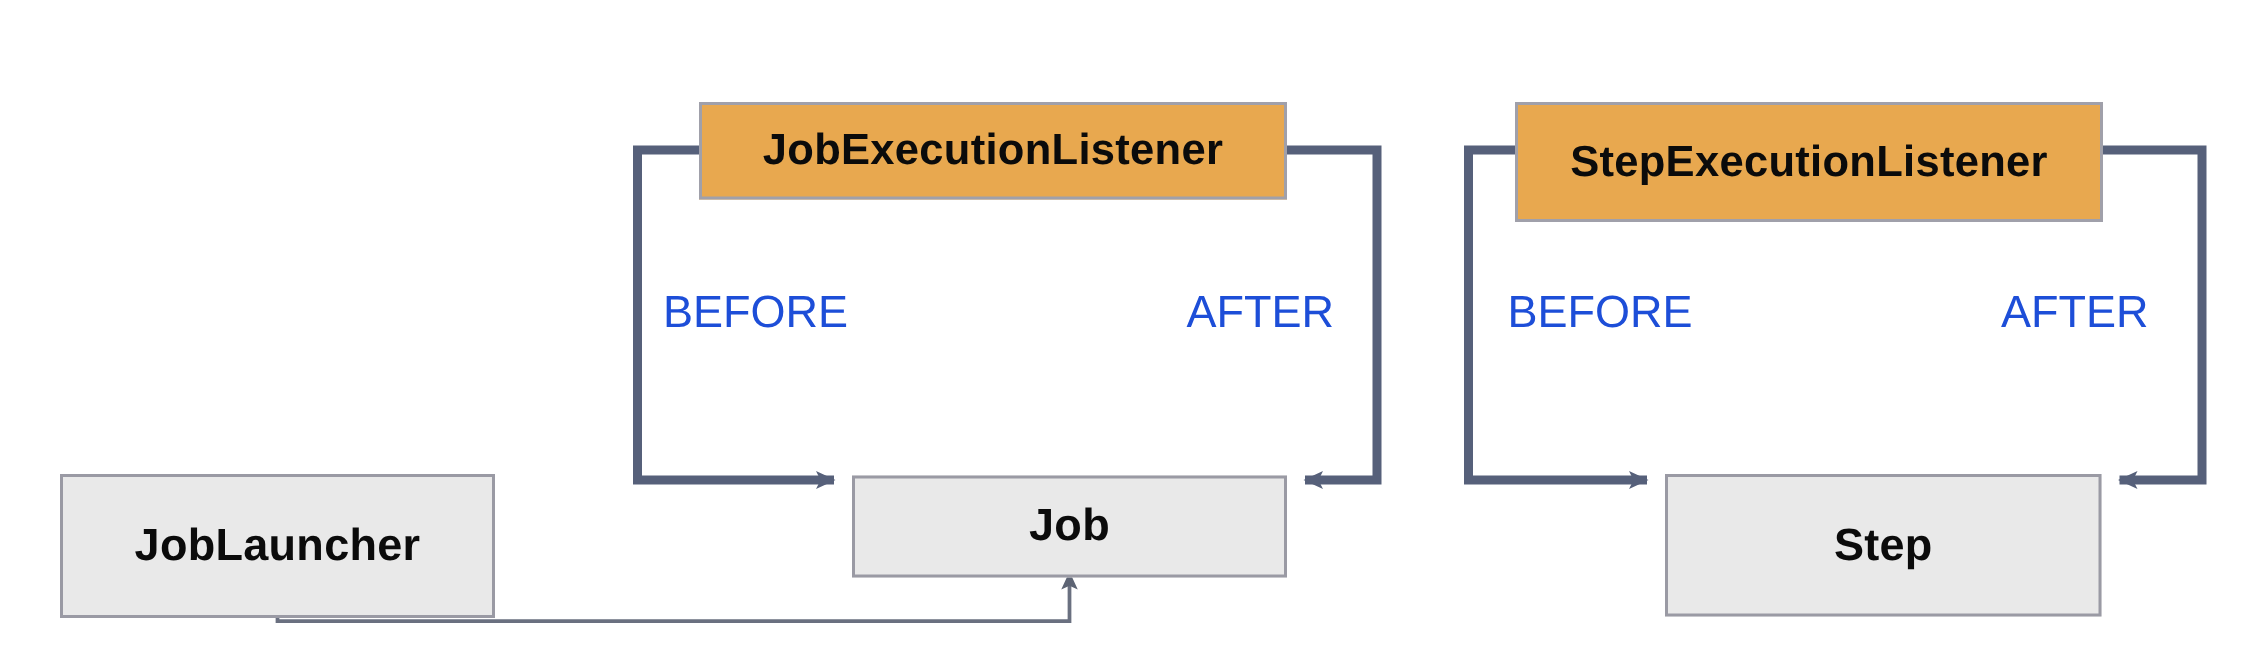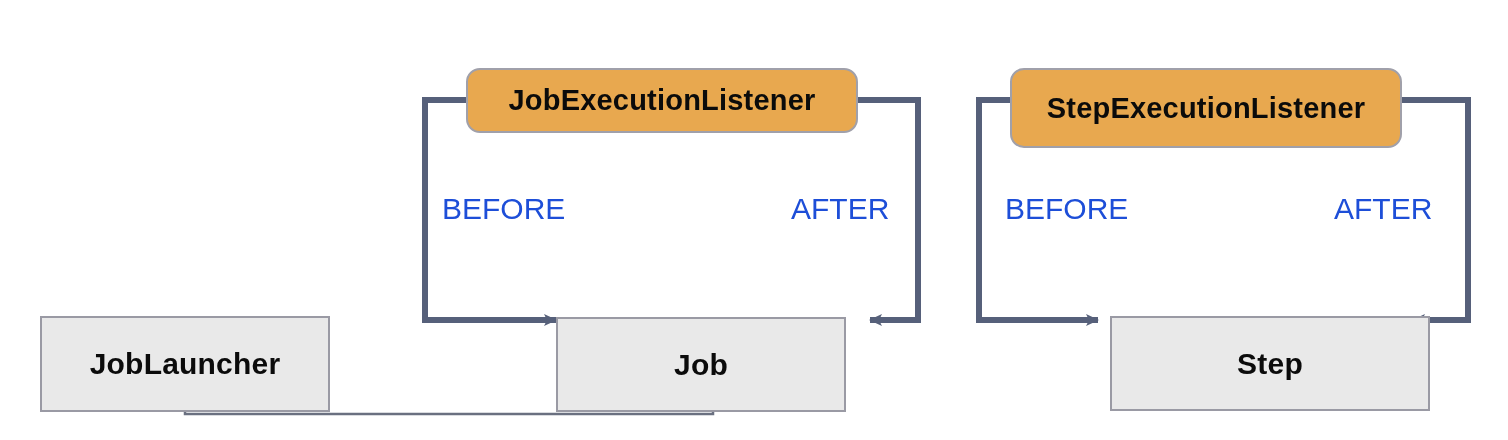--- a/index.html
+++ b/index.html
@@ -36,35 +36,34 @@
     letter-spacing: 0.2px;
     z-index: 3;
   }
   .node.process {
     background: #e9e9e9;
     margin-top: 44px;
   }
   .node.listener {
     background: #e8a84f;
     border-color: #a0a0aa;
-    border-radius: 14px;
   }
   .edge-label {
     position: absolute;
     color: #1d4ed8;
     font-size: 30px;
     font-weight: 400;
     white-space: nowrap;
     z-index: 4;
   }
 
   
   #node-joblauncher { left: 40px;   top: 272px; width: 290px; height: 96px; font-size: 30px; }
-  #node-job         { left: 556px;  top: 273px; width: 290px; height: 95px; font-size: 30px; }
-  #node-step        { left: 1110px; top: 272px; width: 320px; height: 95px; font-size: 30px; }
+  #node-job         { left: 568px;  top: 273px; width: 290px; height: 68px; font-size: 30px; }
+  #node-step        { left: 1110px; top: 272px; width: 291px; height: 95px; font-size: 30px; }
   #node-jobexecutionlistener  { left: 466px;  top: 68px; width: 392px; height: 65px; font-size: 29px; }
   #node-stepexecutionlistener { left: 1010px; top: 68px; width: 392px; height: 80px; font-size: 29px; }
 
   #label-job-before  { left: 442px;  top: 192px; }
   #label-job-after   { left: 791px;  top: 192px; }
   #label-step-before { left: 1005px; top: 192px; }
   #label-step-after  { left: 1334px; top: 192px; }
 </style>
 </head>
 <body>

